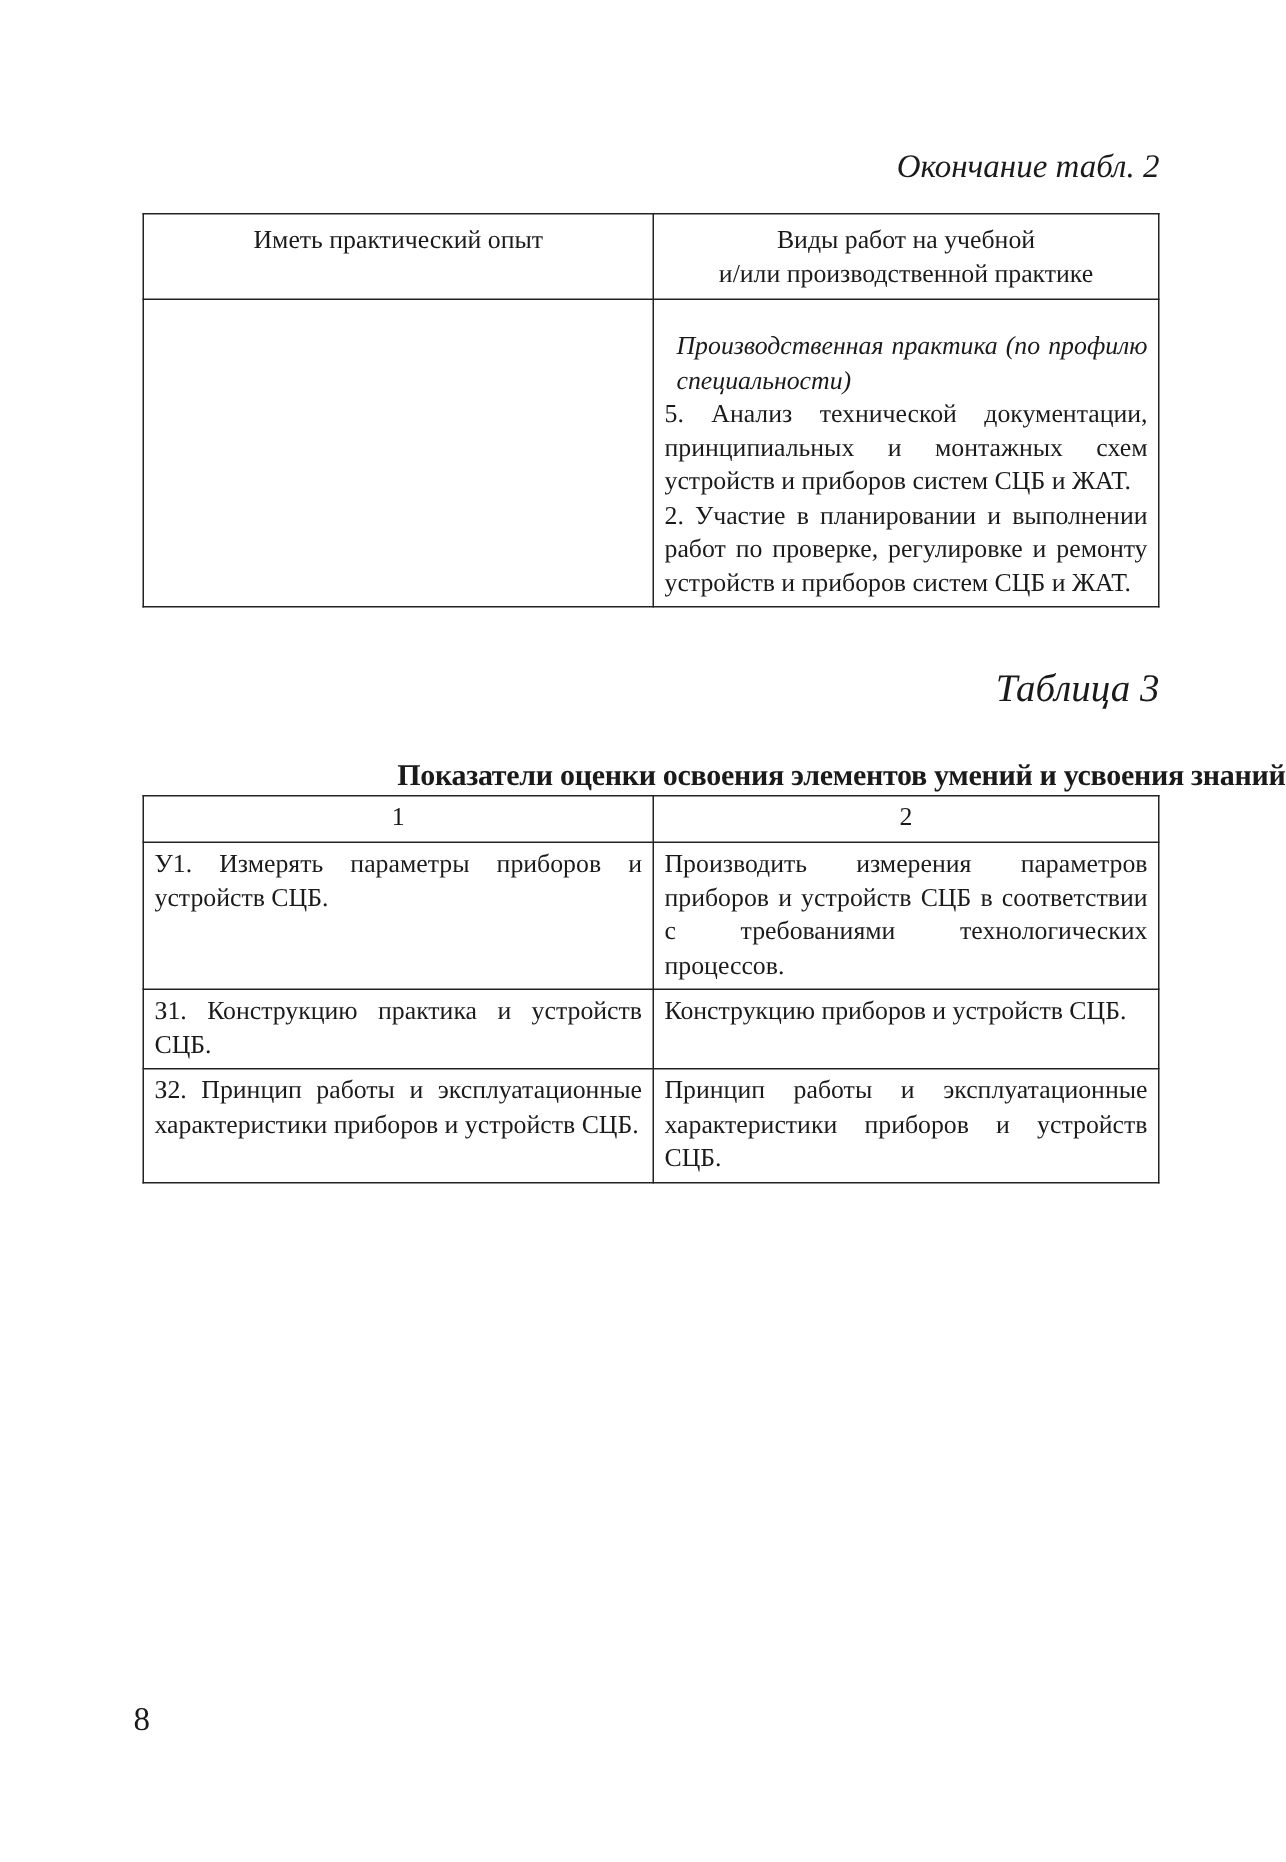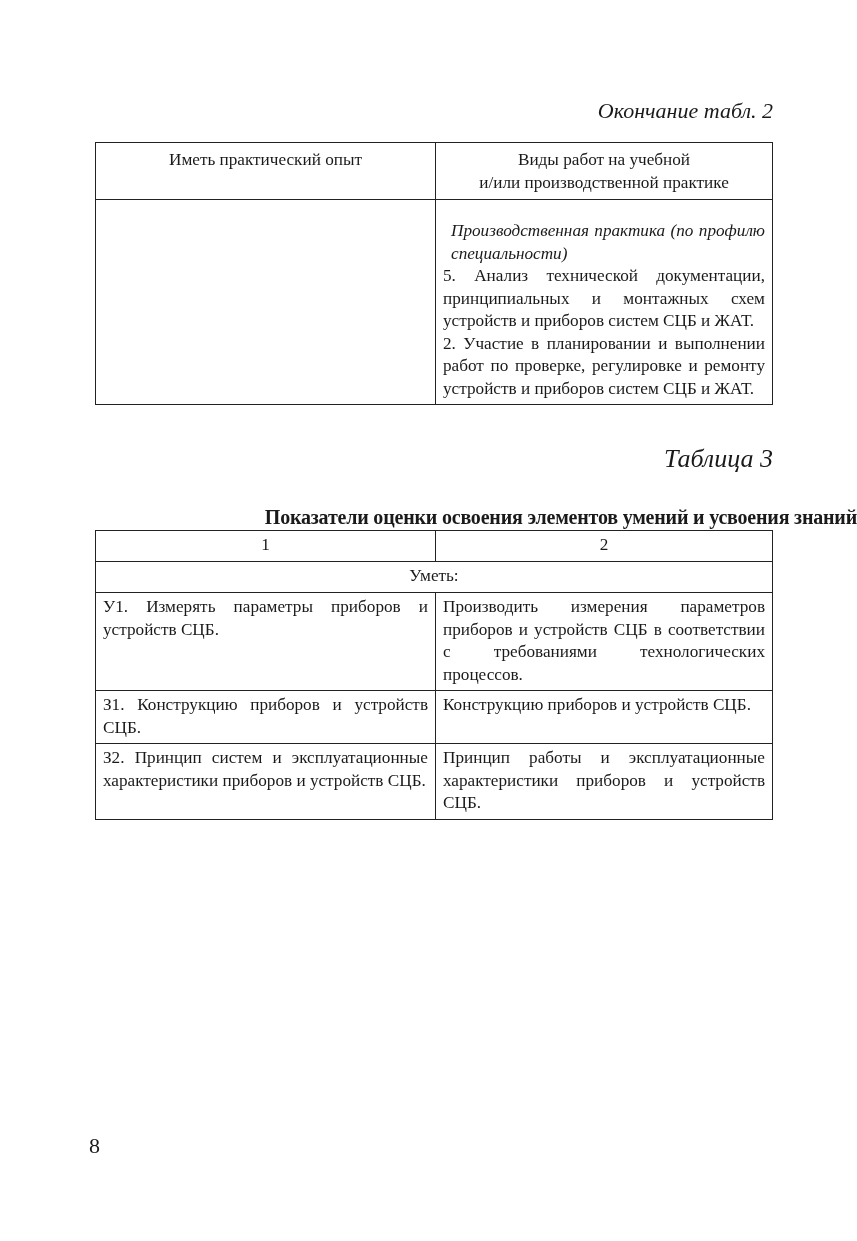--- a/index.html
+++ b/index.html
@@ -72,31 +72,28 @@
 
 <div class="t3-label">Таблица 3</div>
 <div class="t3-title">Показатели оценки освоения элементов умений  и усвоения  знаний</div>
 
 <table id="t3">
   <tbody>
   <tr class="num">
     <td class="c1 center">1</td>
     <td class="center">2</td>
   </tr>
-  <tr class="section">
-    <td colspan="2" class="center">Уметь:</td>
-  </tr>
   <tr>
     <td class="c1 justify">У1. Измерять параметры приборов и устройств СЦБ.</td>
     <td class="justify">Производить измерения  параметров приборов и устройств СЦБ в соответствии с требованиями технологических процессов.</td>
   </tr>
   <tr>
-    <td class="c1 justify">З1. Конструкцию приборов и устройств СЦБ.</td>
+    <td class="c1 justify">З1. Конструкцию практика и устройств СЦБ.</td>
     <td class="justify">Конструкцию приборов и устройств СЦБ.</td>
   </tr>
   <tr>
-    <td class="c1 justify">З2. Принцип систем и эксплуатационные характеристики приборов и устройств СЦБ.</td>
+    <td class="c1 justify">З2. Принцип работы и эксплуатационные характеристики приборов и устройств СЦБ.</td>
     <td class="justify">Принцип работы и эксплуатационные характеристики приборов и устройств СЦБ.</td>
   </tr>
 </tbody>
   </table>
 
 <div class="page-num">8</div>
 
 </body></html>

